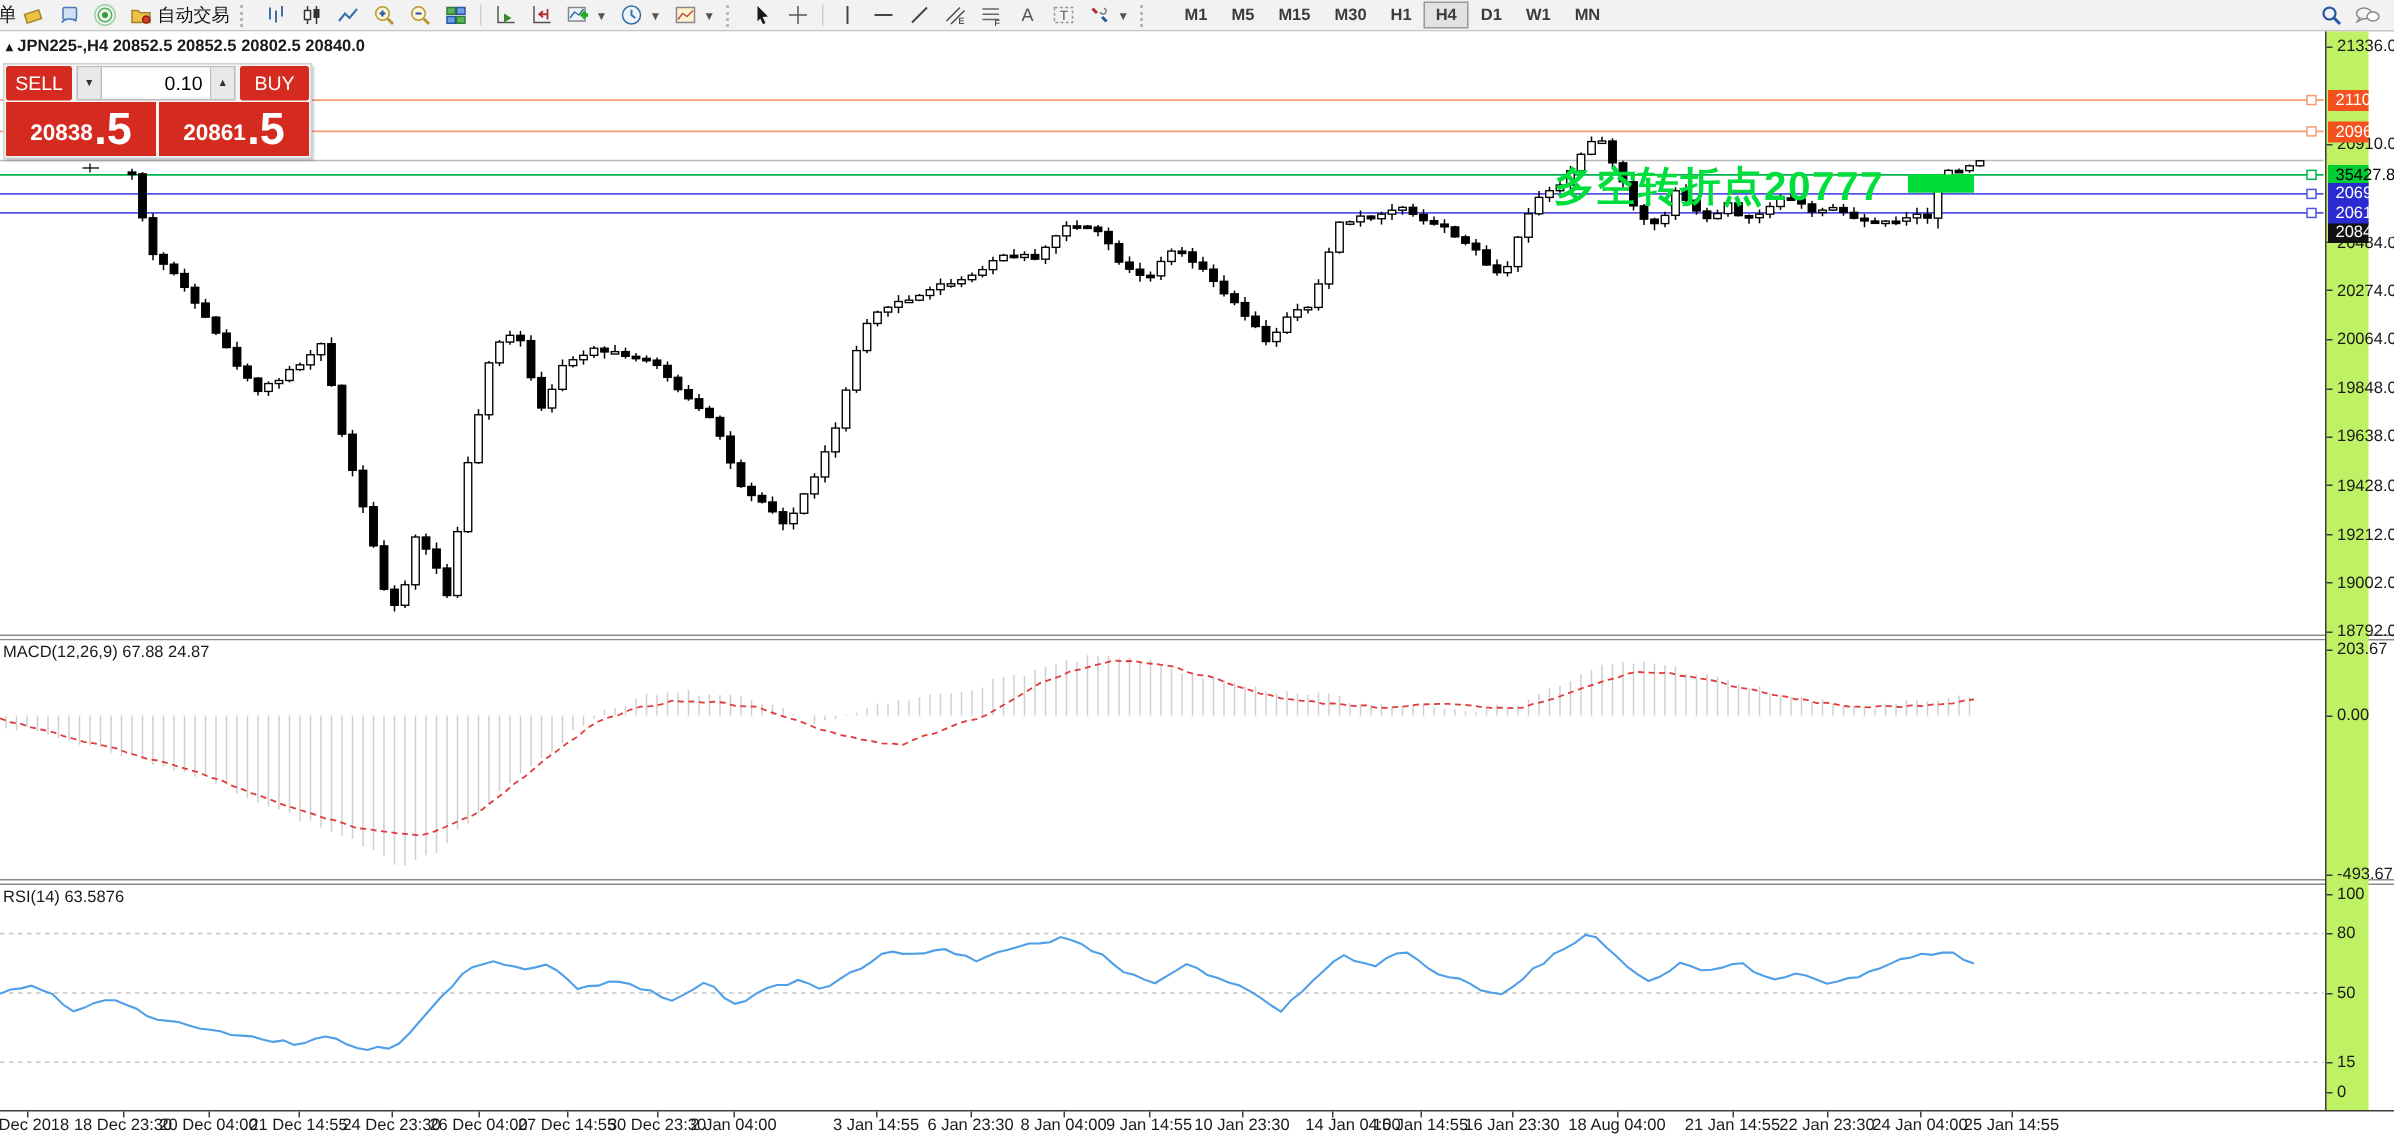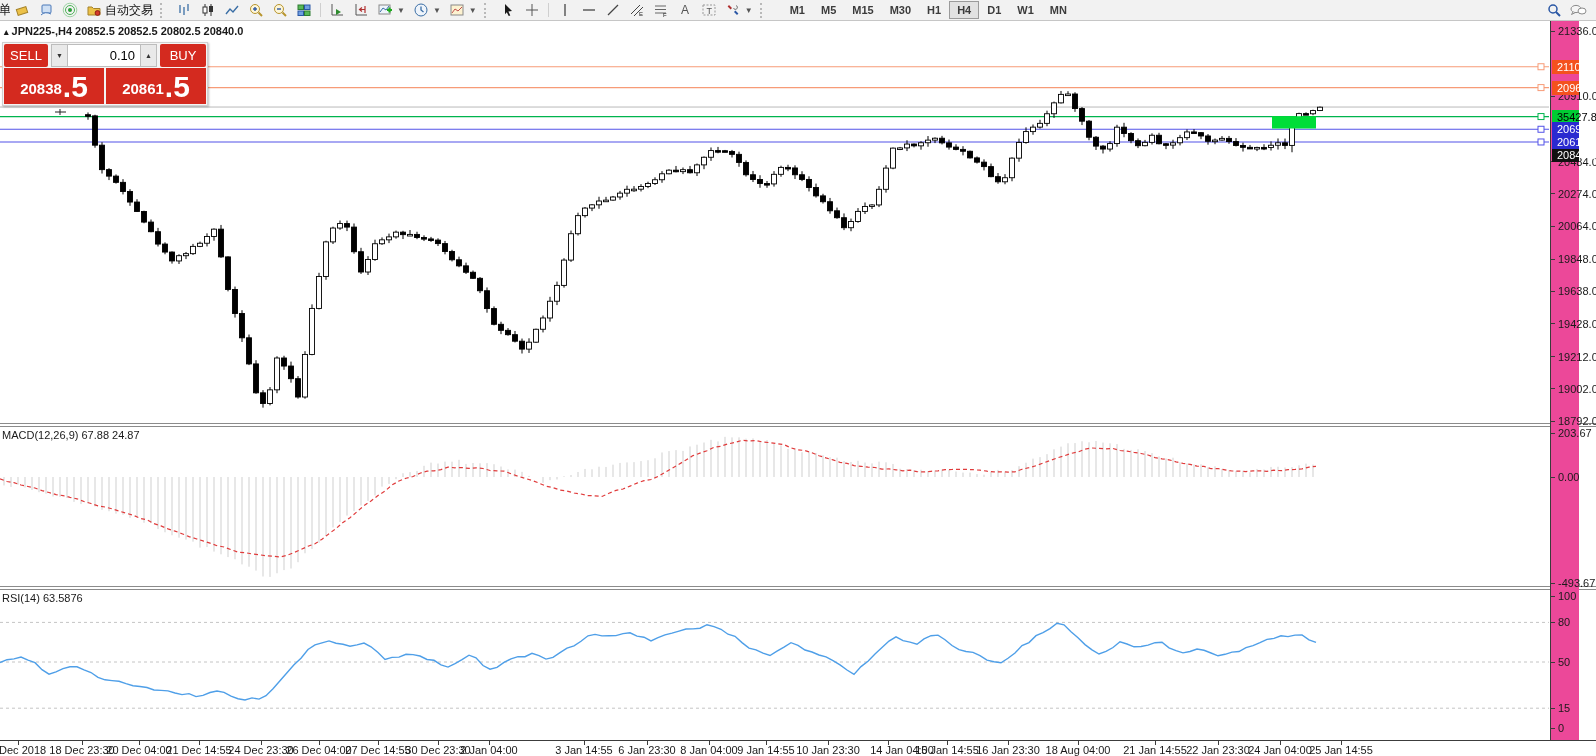--- a/index.html
+++ b/index.html
@@ -15,21 +15,21 @@
   .grip{width:7px;height:15px;border-left:2px dotted #b9b9b9;margin:0 3px;flex:0 0 auto;}
   .sepline{width:1px;height:14px;background:#cfcfcf;margin:0 4px;flex:0 0 auto;}
   .caret{font-size:8px;color:#555;margin-left:1px;}
   .tf{padding:2px 7px;font-size:11px;font-weight:bold;color:#3c3c3c;flex:0 0 auto;border:1px solid transparent;}
   .tf.active{background:#e2e2e2;border:1px solid #9b9b9b;}
   .flex1{flex:1 1 auto;}
   
   .pane{position:absolute;left:0;background:#fff;}
   .sep{position:absolute;left:0;width:1596px;height:4px;background:#fff;
        border-top:1px solid #8b8b8b;border-bottom:1px solid #8b8b8b;box-sizing:border-box;}
-  .axis-col{position:absolute;left:1550px;top:21px;width:29px;height:719px;background:#ec4899;
+  .axis-col{position:absolute;left:1550px;top:21px;width:29px;height:719px;background:#bef264;
             border-left:1px solid #3c3c3c;box-sizing:border-box;}
   .axis-label{position:absolute;left:7px;font-size:11px;color:#1a1a1a;transform:translateY(-50%);white-space:nowrap;}
   .axis-tick{position:absolute;left:0;width:4px;height:1px;background:#3c3c3c;}
   .badge{position:absolute;left:1px;right:0;height:14px;font-size:11px;line-height:14px;
          padding-left:5px;transform:translateY(-50%);white-space:nowrap;}
   .time-axis{position:absolute;left:0;top:740px;width:1596px;height:16px;background:#fff;
              border-top:1px solid #3c3c3c;box-sizing:border-box;}
   .time-label{position:absolute;top:3px;font-size:11px;color:#1a1a1a;transform:translateX(-50%);white-space:nowrap;}
   .time-tick{position:absolute;top:0;width:1px;height:4px;background:#3c3c3c;}
   .ind-label{position:absolute;font-size:11px;color:#1a1a1a;white-space:nowrap;}
@@ -927,20 +927,21 @@
       <div class="time-label" style="left: 1341px;">25 Jan 14:55</div>
     </div>
 
   <div class="ohlc-title">
     <span class="tri">▴</span><span>JPN225-,H4  20852.5 20852.5 20802.5 20840.0</span>
   </div>
 
   <div class="ind-label" style="left:2px;top:429px;">MACD(12,26,9) 67.88 24.87</div>
   <div class="ind-label" style="left:2px;top:592px;">RSI(14) 63.5876</div>
 
+  <div class="annotation">多空转折点20777</div>
 
   <div class="trade-panel">
     <div class="tp-row1">
       <div class="btn-sell">SELL</div>
       <div class="vol-wrap">
         <div class="vol-btn">▼</div>
         <div class="vol-input">0.10</div>
         <div class="vol-btn">▲</div>
       </div>
       <div class="btn-buy">BUY</div>

